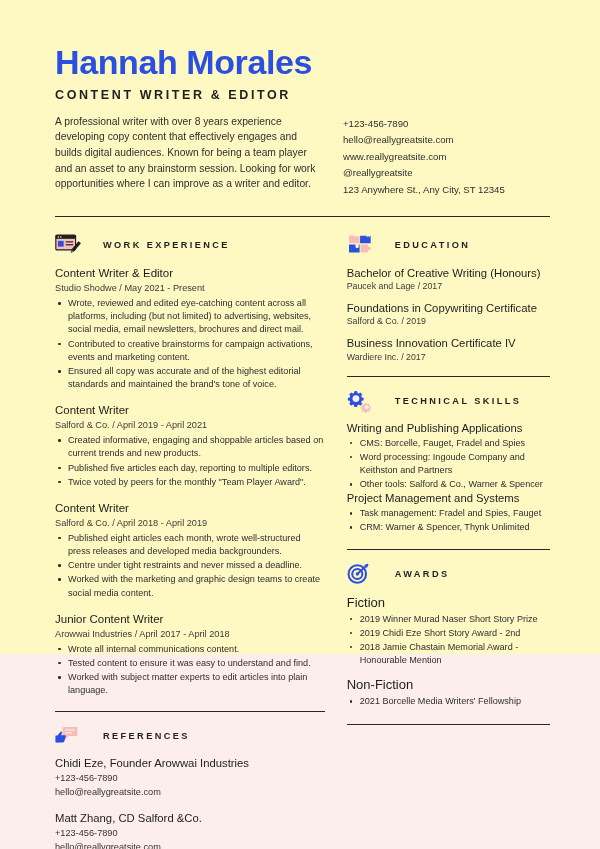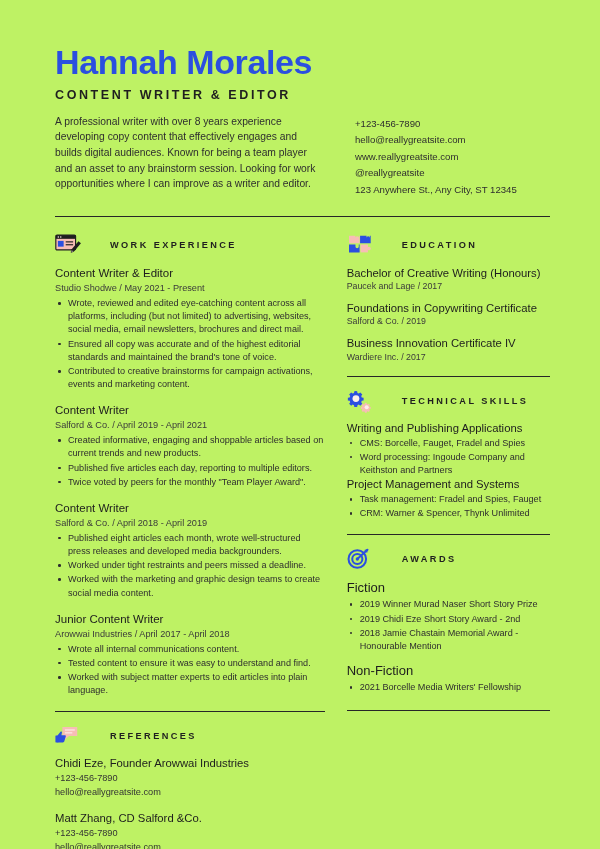--- a/index.html
+++ b/index.html
@@ -9,22 +9,22 @@
     height: 849px;
     background: #fcefeb;
     font-family: "Liberation Sans", sans-serif;
     color: #2b2b2b;
     overflow: hidden;
   }
 
   .page {
     position: relative;
     width: 600px;
-    height: 849px;
-    background: #bef264;
+    height: 654px;
+    background: #fef9c3;
     padding: 0;
   }
 
   
   .header { padding: 45px 50px 0 55px; }
 
   .name {
     font-size: 34px;
     font-weight: bold;
     color: #2b4fe0;
@@ -37,21 +37,21 @@
     font-weight: bold;
     letter-spacing: 2.6px;
     color: #1f1f1f;
     margin-top: 7px;
     text-transform: uppercase;
   }
 
   .header-cols {
     display: flex;
     margin-top: 12px;
-    gap: 32px;
+    gap: 20px;
   }
 
   .summary {
     width: 268px;
     font-size: 10.3px;
     line-height: 1.52;
     color: #2e2e2e;
   }
 
   .contact {
@@ -82,21 +82,21 @@
     margin: 0 50px 0 55px;
     border-top: 1.6px solid #272727;
     height: 0;
   }
   .rule-sec { margin-top: 14px; margin-bottom: 12px; }
 
   
   .sec-head {
     display: flex;
     align-items: center;
-    gap: 27px;
+    gap: 20px;
     margin-bottom: 9px;
   }
   .sec-title {
     font-size: 9.2px;
     font-weight: bold;
     letter-spacing: 2.4px;
     text-transform: uppercase;
     color: #1f1f1f;
   }
   .sec-icon {
@@ -233,41 +233,41 @@
             <path d="M19.5 23 L20.4 20.2 L22.3 21.8 Z" fill="#fcefeb" stroke="#1f1f1f" stroke-width="0.7"></path>
           </svg>
           <span class="sec-title">WORK EXPERIENCE</span>
         </div>
 
         <div class="entry">
           <div class="entry-title">Content Writer &amp; Editor</div>
           <div class="entry-meta">Studio Shodwe / May 2021 - Present</div>
           <ul class="bullets">
             <li>Wrote, reviewed and edited eye-catching content across all platforms, including (but not limited) to advertising, websites, social media, email newsletters, brochures and direct mail.</li>
+            <li>Contributed to creative brainstorms for campaign activations, events and marketing content.</li>
             <li>Ensured all copy was accurate and of the highest editorial standards and maintained the brand's tone of voice.</li>
-            <li>Contributed to creative brainstorms for campaign activations, events and marketing content.</li>
           </ul>
         </div>
 
         <div class="entry">
           <div class="entry-title">Content Writer</div>
           <div class="entry-meta">Salford &amp; Co. / April 2019 - April 2021</div>
           <ul class="bullets">
             <li>Created informative, engaging and shoppable articles based on current trends and new products.</li>
             <li>Published five articles each day, reporting to multiple editors.</li>
             <li>Twice voted by peers for the monthly "Team Player Award".</li>
           </ul>
         </div>
 
         <div class="entry">
           <div class="entry-title">Content Writer</div>
           <div class="entry-meta">Salford &amp; Co. / April 2018 - April 2019</div>
           <ul class="bullets">
             <li>Published eight articles each month, wrote well-structured press releases and developed media backgrounders.</li>
-            <li>Worked under tight restraints and peers missed a deadline.</li>
+            <li>Centre under tight restraints and never missed a deadline.</li>
             <li>Worked with the marketing and graphic design teams to create social media content.</li>
           </ul>
         </div>
 
         <div class="entry">
           <div class="entry-title">Junior Content Writer</div>
           <div class="entry-meta">Arowwai Industries / April 2017 - April 2018</div>
           <ul class="bullets">
             <li>Wrote all internal communications content.</li>
             <li>Tested content to ensure it was easy to understand and find.</li>
@@ -348,20 +348,21 @@
             <circle cx="22.5" cy="20.1" r="2.3" fill="#fcefeb"></circle>
           </svg>
           <span class="sec-title">TECHNICAL SKILLS</span>
         </div>
 
         <div class="skill-group">
           <div class="skill-head">Writing and Publishing Applications</div>
           <ul class="bullets">
             <li>CMS: Borcelle, Fauget, Fradel and Spies</li>
             <li>Word processing: Ingoude Company and Keithston and Partners</li>
+            <li>Other tools: Salford &amp; Co., Warner &amp; Spencer</li>
           </ul>
         </div>
 
         <div class="skill-group">
           <div class="skill-head">Project Management and Systems</div>
           <ul class="bullets">
             <li>Task management: Fradel and Spies, Fauget</li>
             <li>CRM: Warner &amp; Spencer, Thynk Unlimited</li>
           </ul>
         </div>

